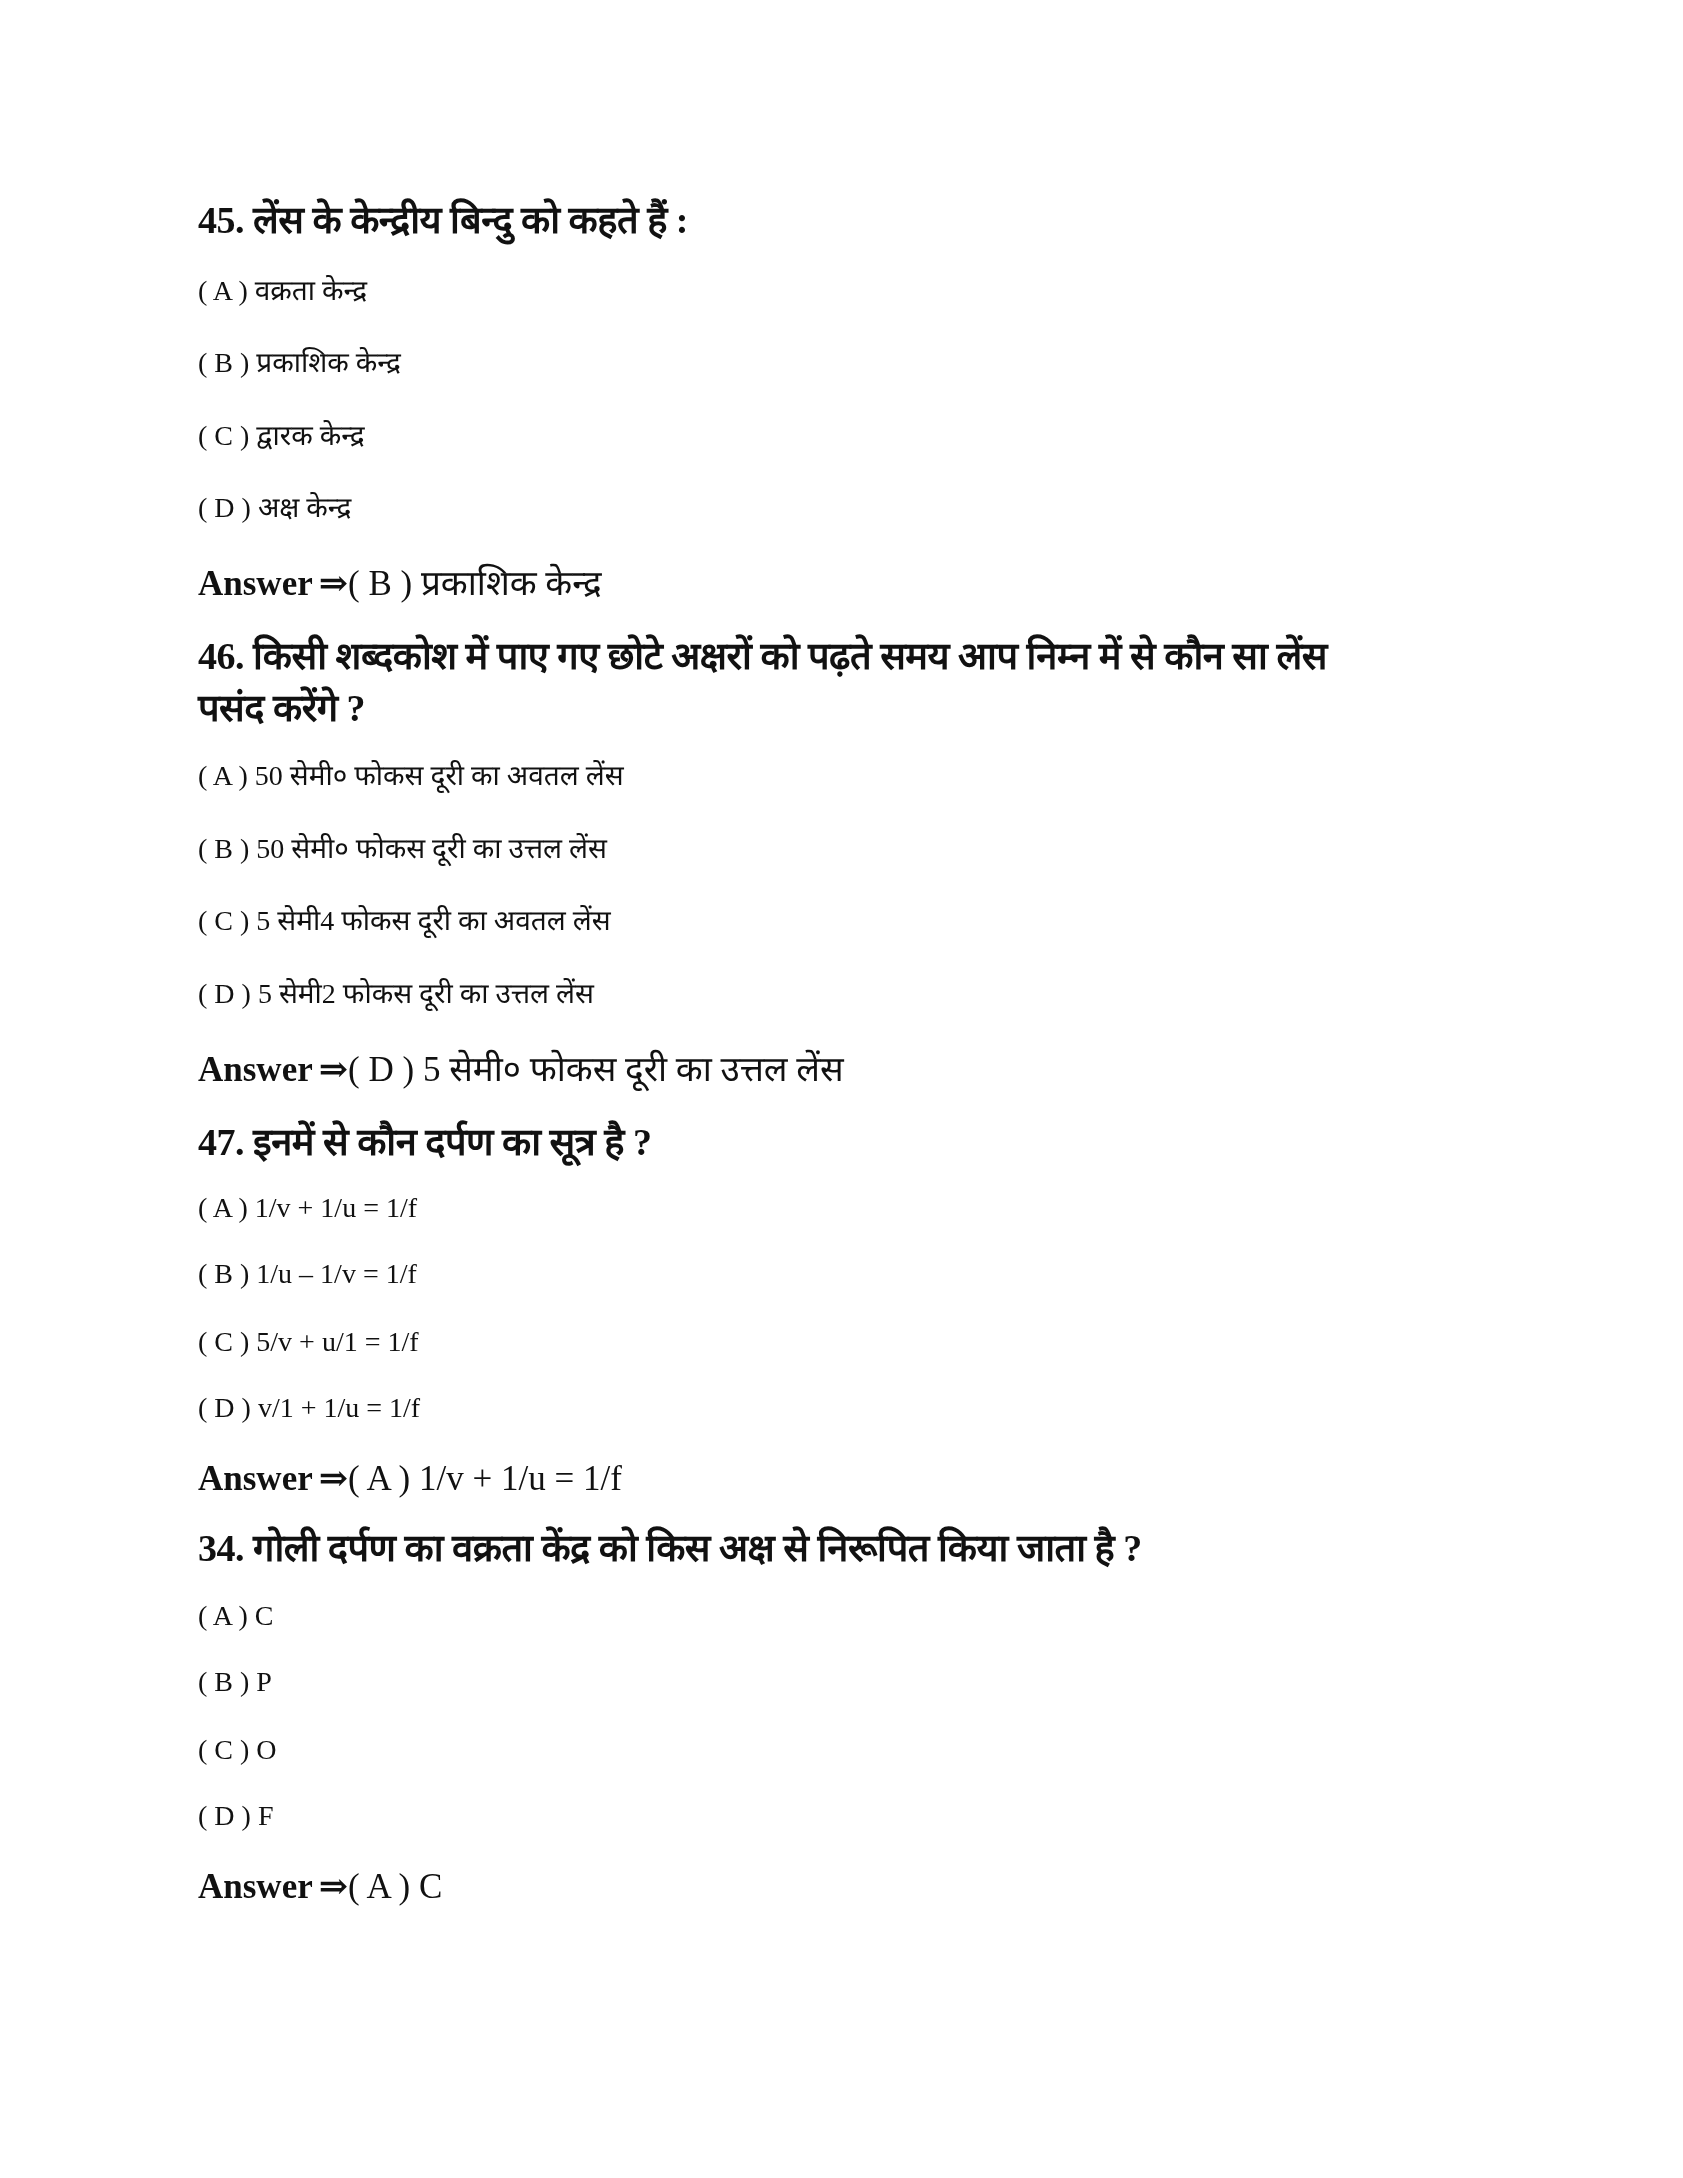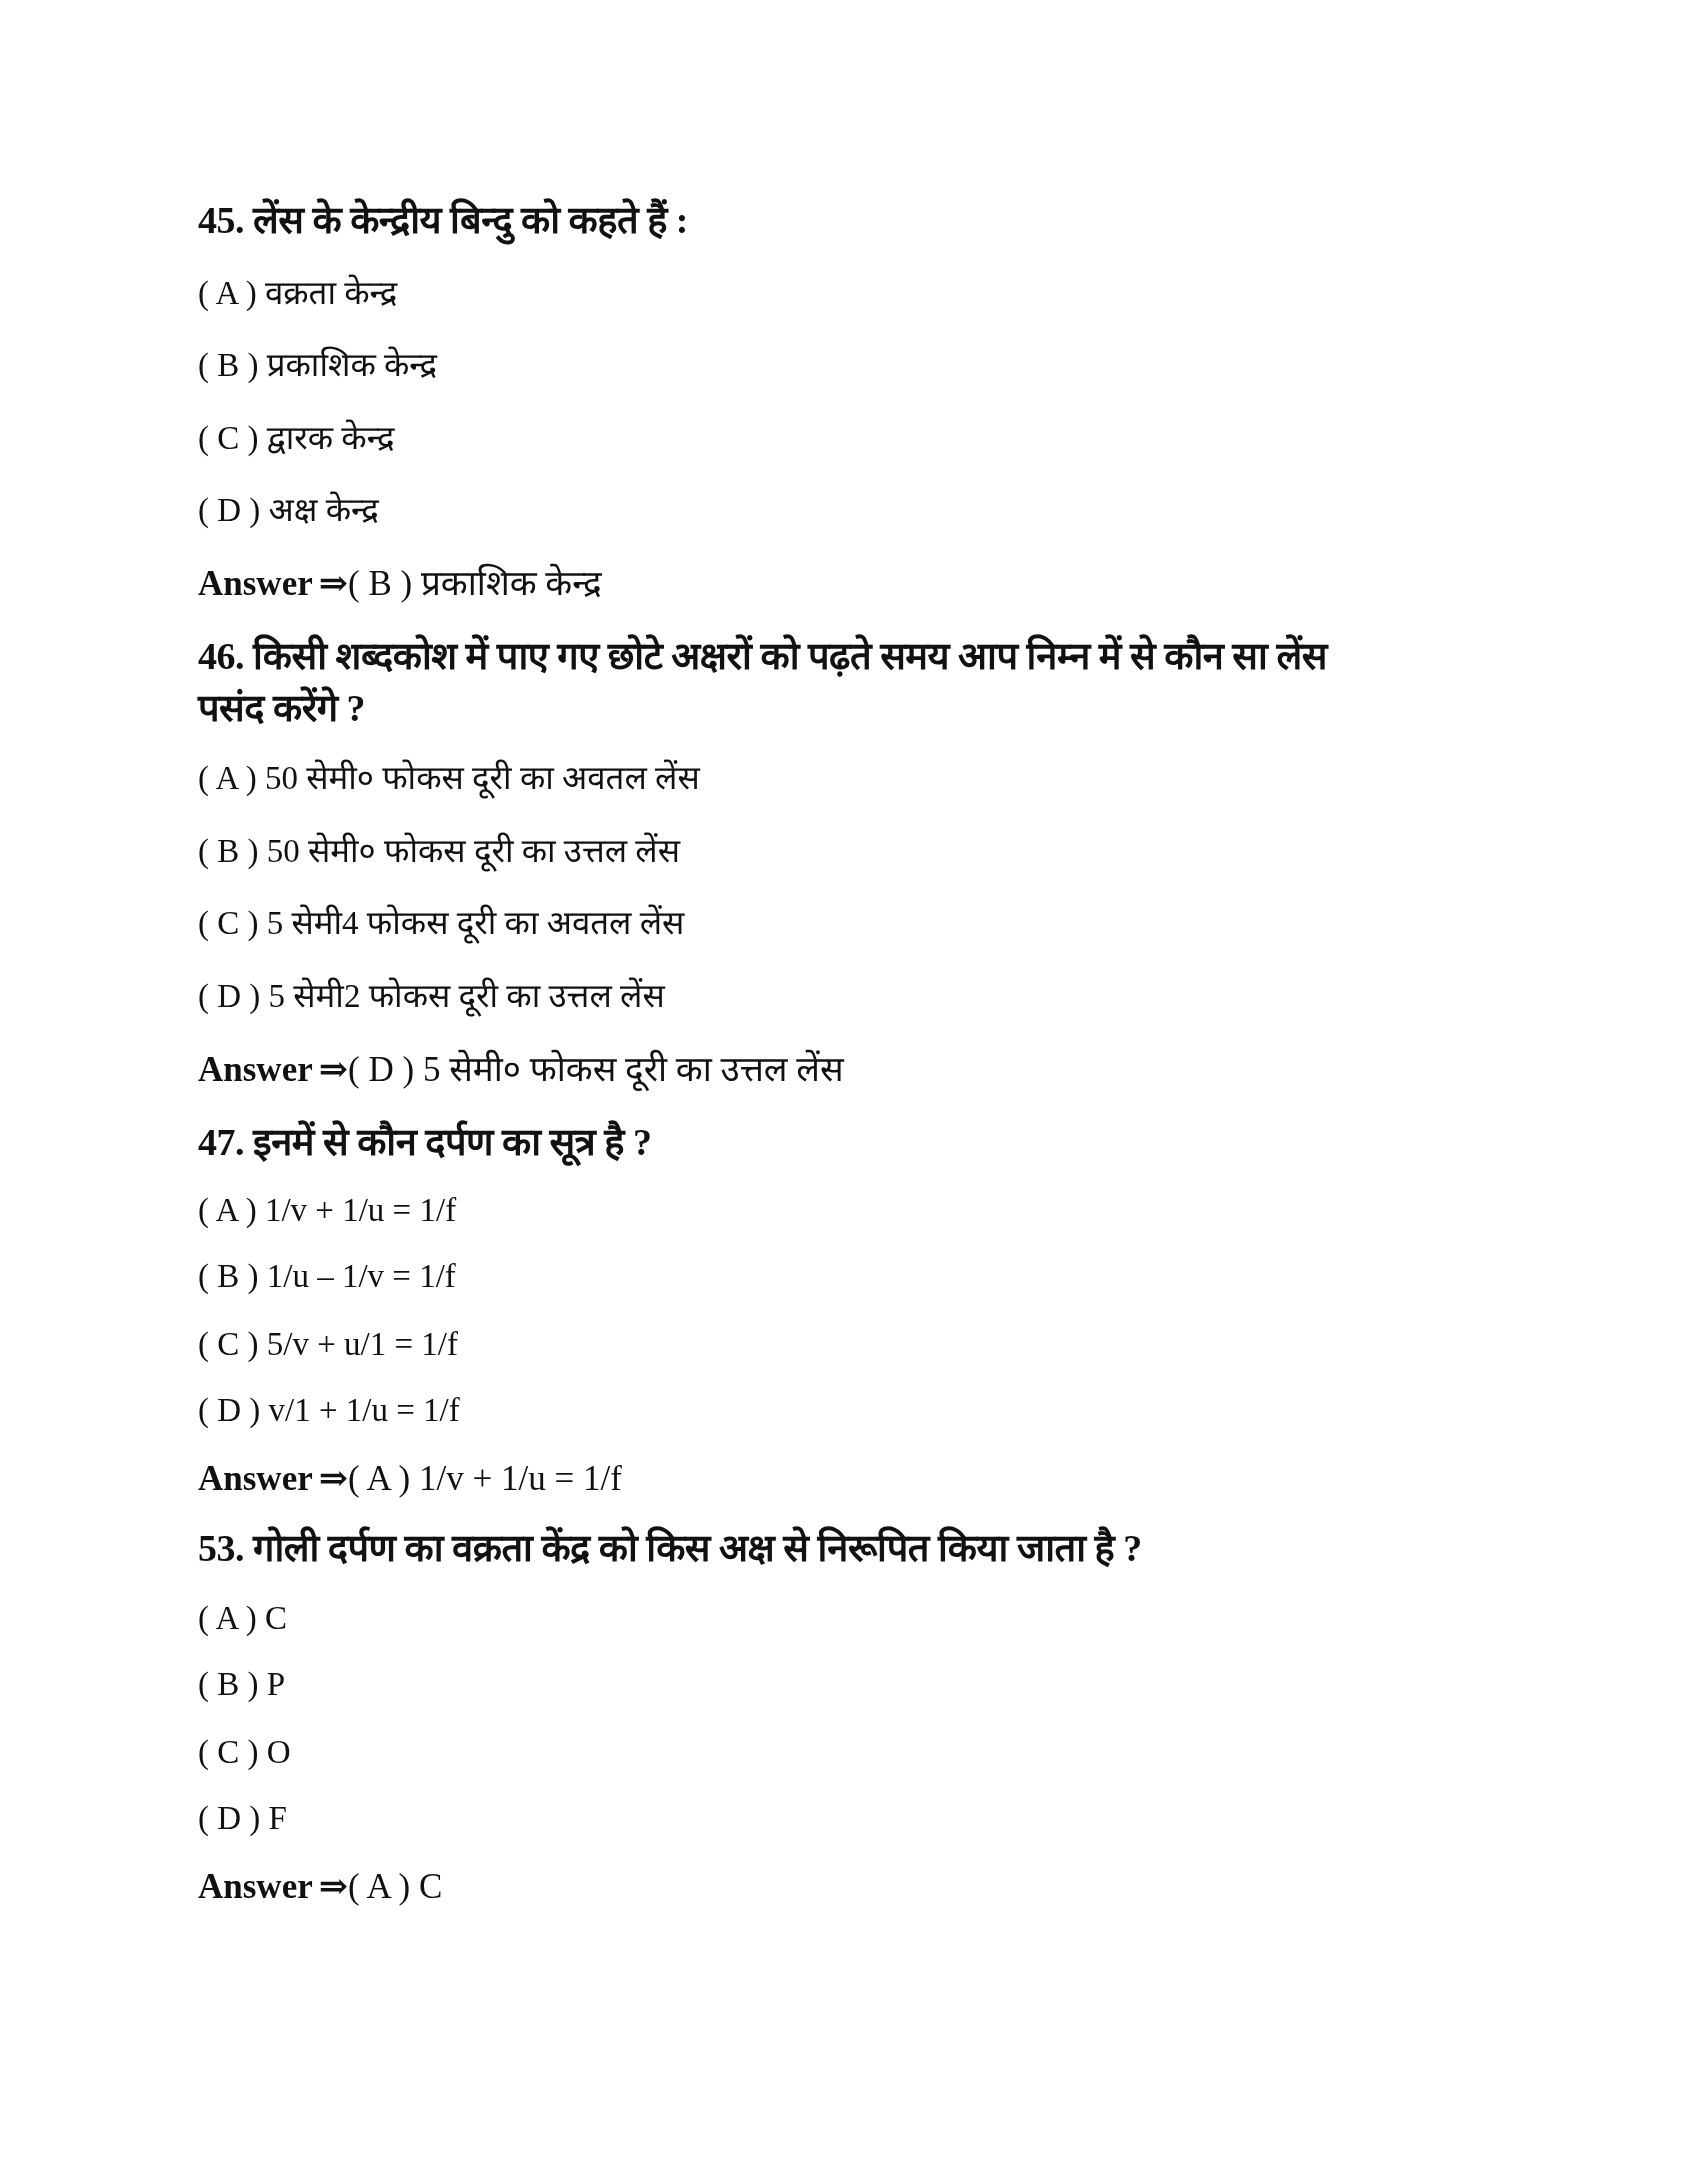--- a/index.html
+++ b/index.html
@@ -1,21 +1,21 @@
 <!DOCTYPE html>
 <html><head>
   <meta charset="utf-8">
   <style>
     html, body { margin: 0; padding: 0; background: #ffffff; }
     body { width: 1683px; height: 2178px; position: relative; overflow: hidden;
            font-family: "Liberation Serif", "DejaVu Serif", serif; color: #111; }
     .page { position: absolute; left: 0; top: 0; width: 1683px; height: 1816px; }
     .line { position: absolute; left: 198px; white-space: nowrap; line-height: 1; }
     .q { font-size: 38px; font-weight: bold; letter-spacing: -0.5px; }
-    .opt { font-size: 33px; font-weight: normal; }
+    .opt { font-size: 28px; font-weight: normal; }
     .ans { font-size: 35px; text-align: right; }
     .ans .lbl { font-weight: bold; }
     .ans .arrow { font-weight: bold; margin-left: 6px; }
   </style>
 </head>
 <body>
 
 <div class="page">
 
   <div>
@@ -92,21 +92,21 @@
       <span>( D )</span>
       <span>v/1 + 1/u = 1/f</span>
     </div>
     <div class="line ans" style="top:1461px">
       <span class="lbl">Answer</span><span class="arrow">⇒</span><span>( A ) 1/v + 1/u = 1/f</span>
     </div>
   </div>
 
   <div>
     <div class="line q" style="top:1529px">
-      <span>53.</span>
+      <span>34.</span>
       <span>गोली दर्पण का वक्रता केंद्र को किस अक्ष से निरूपित किया जाता है ?</span>
     </div>
     <div class="line opt" style="top:1602px">
       <span>( A )</span>
       <span>C</span>
     </div>
     <div class="line opt" style="top:1668px">
       <span>( B )</span>
       <span>P</span>
     </div>

